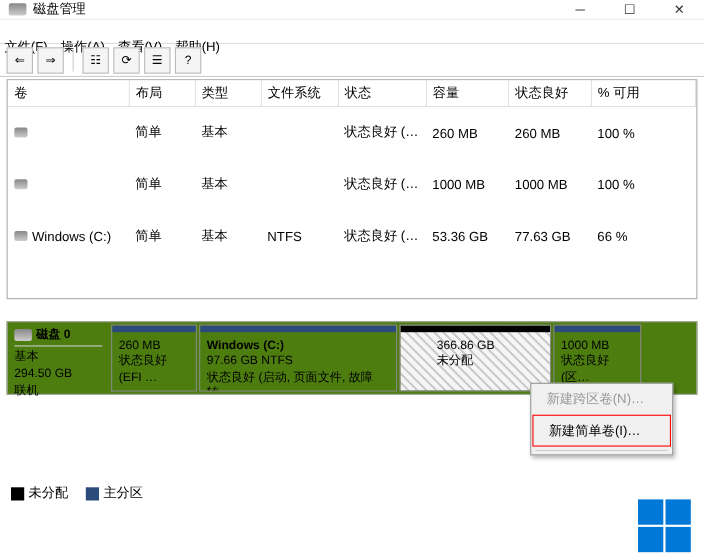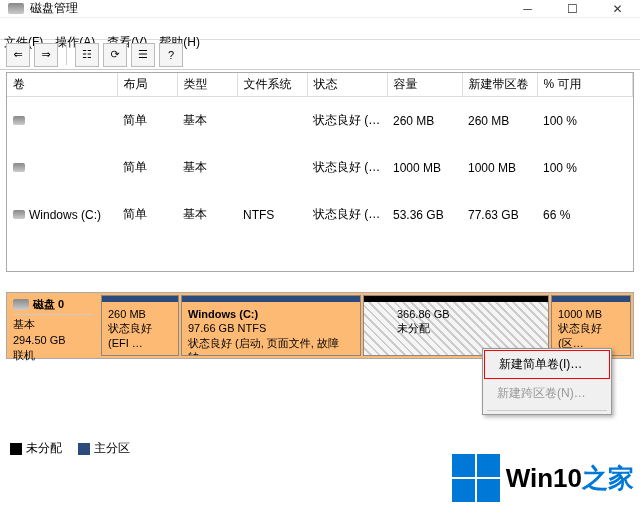--- a/index.html
+++ b/index.html
@@ -11,21 +11,21 @@
 .winbtns div { width: 45px; height: 30px; display: flex; align-items: center; justify-content: center; color: #333; cursor: pointer; }
 .menubar { height: 22px; display: flex; align-items: center; padding-left: 4px; gap: 12px; font-size: 12px; border-bottom: 1px solid #ddd; }
 .menubar span { cursor: pointer; margin-top: 27px; }
 .toolbar { height: 30px; display: flex; align-items: center; padding: 0 6px; gap: 4px; border-bottom: 1px solid #ccc; }
 .toolbar .tbtn { width: 24px; height: 24px; border: 1px solid #bbb; display: flex; align-items: center; justify-content: center; background: #f5f5f5; cursor: pointer; font-size: 11px; }
 .toolbar .sep { width: 1px; height: 20px; background: #ccc; margin: 0 4px; }
 .table-wrap { border: 1px solid #aaa; margin: 2px 6px 0 6px; height: 200px; overflow: hidden; }
 table { width: 100%; border-collapse: collapse; font-size: 12px; }
 th { text-align: left; padding: 3px 6px; background: #fff; border-right: 1px solid #ddd; border-bottom: 1px solid #ddd; font-weight: normal; position: relative; }
 td { padding: 15px 6px; white-space: nowrap; }
-.disk-pane { position: absolute; left: 6px; right: 6px; top: 292px; border: 1px solid #aaa; background: #fdba74; }
+.disk-pane { position: absolute; left: 6px; right: 6px; top: 292px; border: 1px solid #aaa; background: #4d7c0f; }
 .disk-row { display: flex; height: 65px; }
 .disk-info { width: 92px; padding: 4px 6px; font-size: 11px; line-height: 1.4; display: flex; flex-direction: column; }
 .disk-info-head { display: flex; align-items: center; gap: 4px; border-bottom: 1px solid #ccc; padding-bottom: 2px; margin-bottom: 2px; }
 .partitions { flex: 1; display: flex; gap: 2px; padding: 2px; }
 .part { border: 1px solid #888; padding: 4px 6px; font-size: 11px; line-height: 1.3; position: relative; overflow: hidden; }
 .part-header { height: 6px; width: 100%; position: absolute; top: 0; left: 0; }
 .part-content { padding-top: 7px; }
 .part.hatched { background: repeating-linear-gradient(45deg, #f5f5f5 0, #f5f5f5 4px, #ccc 4px, #ccc 6px); }
 .part.unalloc .part-header { background: #000; }
 .part.primary .part-header { background: #2a4b7c; }
@@ -82,21 +82,21 @@
 <div class="table-wrap">
   <table>
     <thead>
         <tr>
       <th style="width:110px">卷</th>
       <th style="width:60px">布局</th>
       <th style="width:60px">类型</th>
       <th style="width:70px">文件系统</th>
       <th style="width:80px">状态</th>
       <th style="width:75px">容量</th>
-      <th style="width:75px">新建带区卷</th>
+      <th style="width:75px">状态良好</th>
       <th>% 可用</th>
     </tr>
       </thead>
     <tbody id="volume-rows">
         <tr>
           <td><span class="disk-icon" style="width:12px;height:9px"></span></td>
           <td>简单</td>
           <td>基本</td>
           <td></td>
           <td>状态良好 (…</td>
@@ -141,46 +141,45 @@
     </div>
     <div class="partitions" id="partitions">
         <div class="part primary" style="width: 78px;">
           <div class="part-header"></div>
           <div class="part-content">260 MB<br>状态良好 (EFI …</div>
         </div>
         <div class="part primary" style="width: 180px;">
           <div class="part-header"></div>
           <div class="part-content"><b>Windows  (C:)</b><br>97.66 GB NTFS<br>状态良好 (启动, 页面文件, 故障转…</div>
         </div>
-        <div class="part unalloc hatched" style="width: 186px; padding-left: 33px;">
+        <div class="part unalloc hatched" style="width: 138px; padding-left: 33px;">
           <div class="part-header"></div>
           <div class="part-content">366.86 GB<br>未分配</div>
         </div>
         <div class="part primary" style="width: 80px;">
           <div class="part-header"></div>
           <div class="part-content">1000 MB<br>状态良好 (区…</div>
         </div>
       </div>
   </div>
 </div>
 
 <div class="context-menu">
+  <div class="mi disabled">新建跨区卷(N)…</div>
   <div class="mi highlight">新建简单卷(I)…</div>
-  <div class="mi disabled">新建跨区卷(N)…</div>
   <div class="msep"></div>
 </div>
 
 <div class="legend">
   <span><span class="sw black"></span><span>未分配</span></span>
   <span><span class="sw blue"></span><span>主分区</span></span>
 </div>
 
 <div class="watermark">
   <div class="wlogo">
       <div></div>
       <div></div>
       <div></div>
       <div></div>
     </div>
   <div class="wtext">
-    <div class="big"><span>Win10</span><span class="accent">之家</span></div>
   </div>
 </div>
 
 </body></html>

